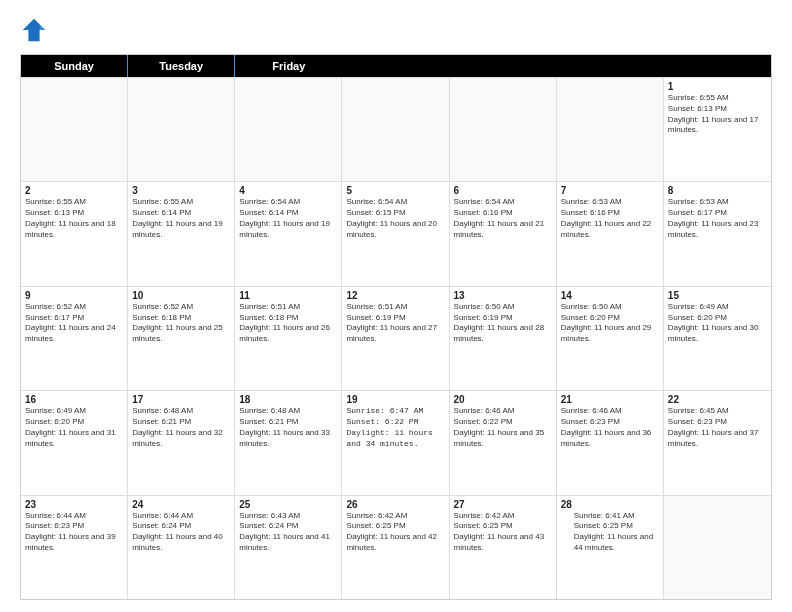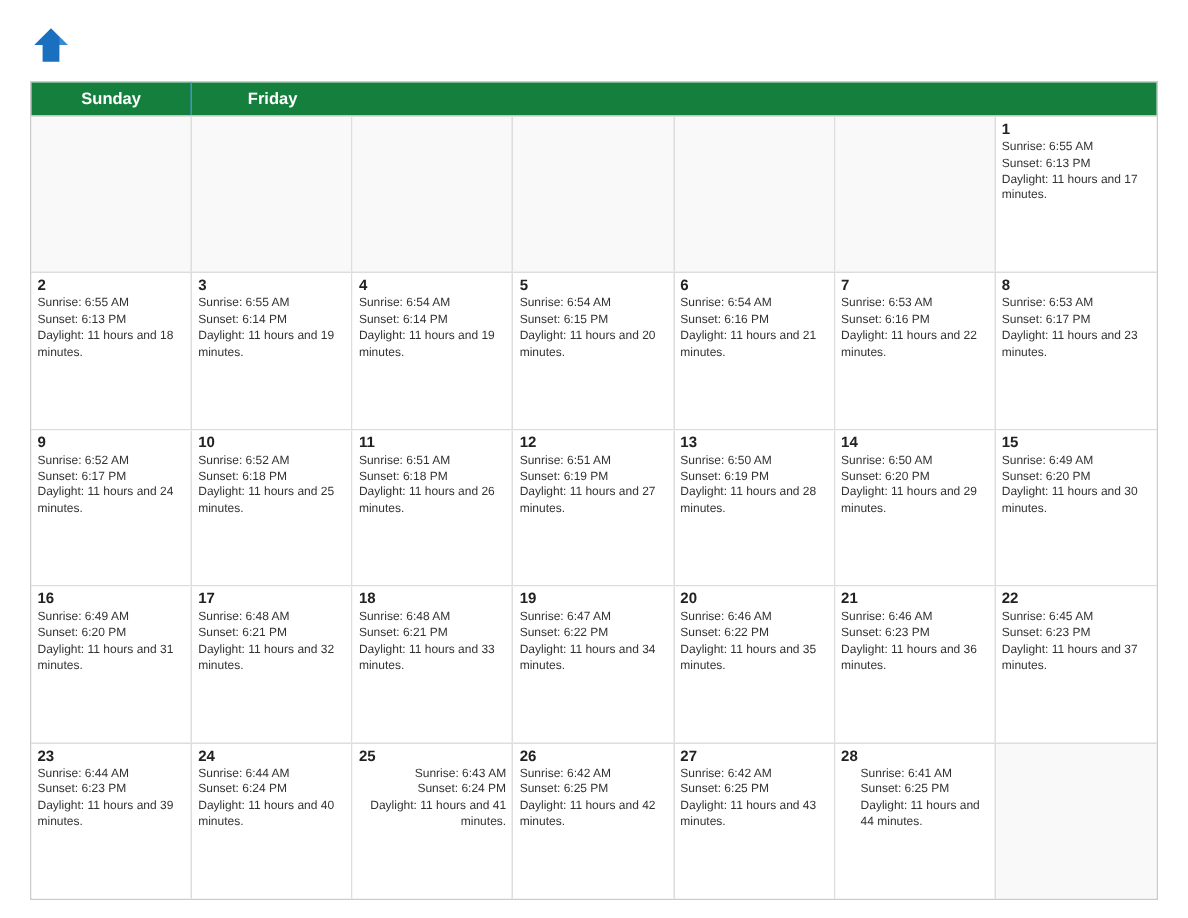--- a/index.html
+++ b/index.html
@@ -55,21 +55,21 @@
     }
     .calendar {
       flex: 1;
       display: flex;
       flex-direction: column;
       border: 1px solid #ccc;
     }
     .cal-header-row {
       display: grid;
       grid-template-columns: repeat(7, 1fr);
-      background: #15803d;
+      background: #000000;
     }
     .cal-header-cell {
       color: #fff;
       font-size: 11px;
       font-weight: bold;
       text-align: center;
       padding: 5px 2px;
       border-right: 1px solid #4a8fd4;
     }
     .cal-header-cell:last-child { border-right: none; }
@@ -125,20 +125,21 @@
     </div>
     <div class="title-block">
       <div class="month-title"></div>
       <div class="location-title"></div>
     </div>
   </div>
 
   <div class="calendar">
     <div class="cal-header-row">
     <div class="cal-header-cell">Sunday</div>
+        <div class="cal-header-cell">Tuesday</div>
         <div class="cal-header-cell">Friday</div>
       </div>
     <div class="cal-body">
     <div class="cal-row">
           <div class="cal-cell empty"></div>
           <div class="cal-cell empty"></div>
           <div class="cal-cell empty"></div>
           <div class="cal-cell empty"></div>
           <div class="cal-cell empty"></div>
           <div class="cal-cell empty"></div>
@@ -251,21 +252,21 @@
 Daylight: 11 hours and 32 minutes.</div>
           </div>
           <div class="cal-cell">
             <span class="day-num">18</span>
             <div class="cell-info" style="white-space: pre-line;">Sunrise: 6:48 AM
 Sunset: 6:21 PM
 Daylight: 11 hours and 33 minutes.</div>
           </div>
           <div class="cal-cell">
             <span class="day-num">19</span>
-            <div class="cell-info" style="white-space: pre-line;">Sunrise: 6:47 AM
+            <div class="cell-info" style="white-space: pre-line; font-family: Liberation Mono, monospace;">Sunrise: 6:47 AM
 Sunset: 6:22 PM
 Daylight: 11 hours and 34 minutes.</div>
           </div>
           <div class="cal-cell">
             <span class="day-num">20</span>
             <div class="cell-info" style="white-space: pre-line;">Sunrise: 6:46 AM
 Sunset: 6:22 PM
 Daylight: 11 hours and 35 minutes.</div>
           </div>
           <div class="cal-cell">
@@ -289,21 +290,21 @@
 Daylight: 11 hours and 39 minutes.</div>
           </div>
           <div class="cal-cell">
             <span class="day-num">24</span>
             <div class="cell-info" style="white-space: pre-line;">Sunrise: 6:44 AM
 Sunset: 6:24 PM
 Daylight: 11 hours and 40 minutes.</div>
           </div>
           <div class="cal-cell">
             <span class="day-num">25</span>
-            <div class="cell-info" style="white-space: pre-line; text-align: right;">Sunrise: 6:43 AM
+            <div class="cell-info" style="white-space: pre-line;">Sunrise: 6:43 AM
 Sunset: 6:24 PM
 Daylight: 11 hours and 41 minutes.</div>
           </div>
           <div class="cal-cell">
             <span class="day-num">26</span>
             <div class="cell-info" style="white-space: pre-line;">Sunrise: 6:42 AM
 Sunset: 6:25 PM
 Daylight: 11 hours and 42 minutes.</div>
           </div>
           <div class="cal-cell">

